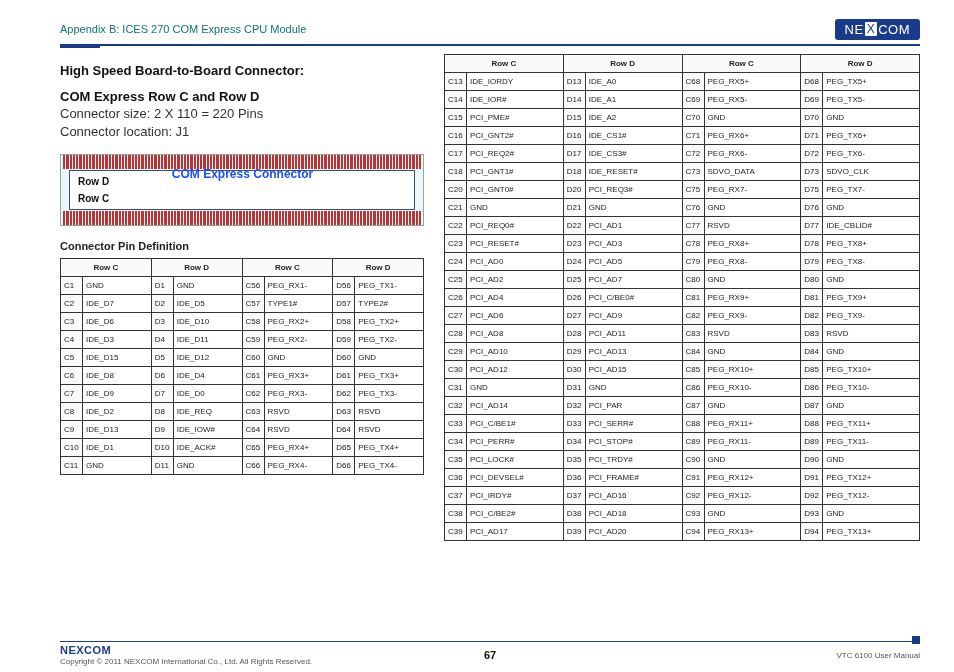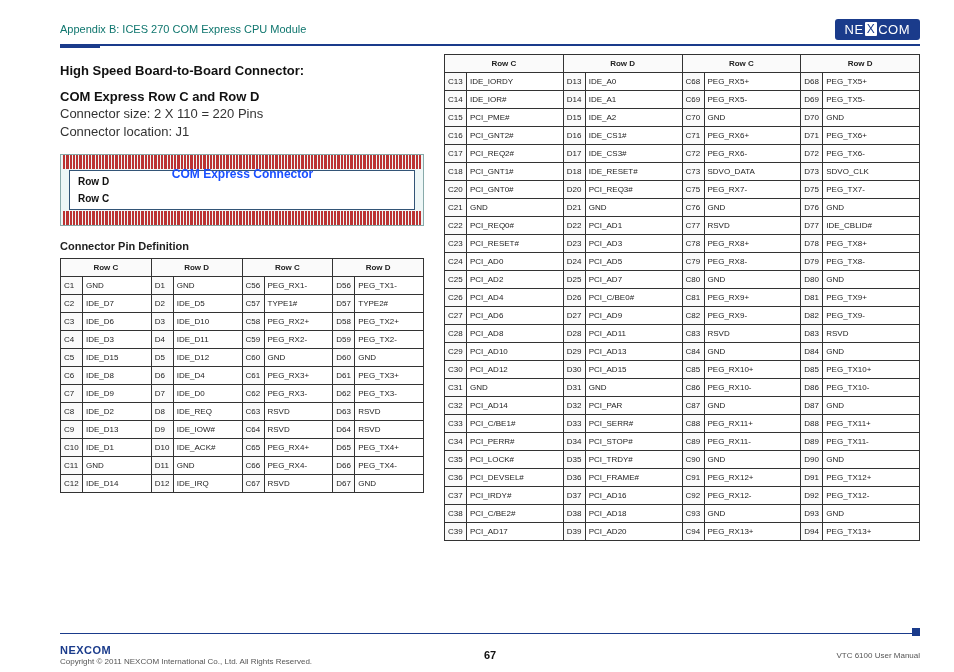--- a/index.html
+++ b/index.html
@@ -50,21 +50,21 @@
   }
   th, td {
     border:1px solid #333; padding:2px 3px; text-align:left;
     overflow:hidden; white-space:nowrap;
     height:13px;
   }
   thead th { font-weight:bold; text-align:center; }
   .pin-col { width:22px; background:#fafafa;}
   .footer {
     position:absolute; left:60px; right:34px; bottom:6px;
-    border-top:1px solid #1a3b8b; padding-top:10px;
+    border-top:1px solid #1a3b8b; padding-top:2px;
     display:flex; justify-content:space-between; align-items:center;
     font-size:8px; color:#555;
   }
   .footer .pg { position:absolute; left:50%; transform:translateX(-50%);
     font-weight:bold; font-size:11px; color:#111;}
   .footer .blue-dot { position:absolute; right:0; top:-6px; width:8px; height:8px; background:#1a3b8b;}
   .footer-logo {
     display:inline-block; font-weight:bold; color:#1a3b8b; font-size:11px;
     letter-spacing:0.5px; margin-bottom:1px;
   }
@@ -450,30 +450,20 @@
             </tr>
             <tr>
               <td class="pin-col">C11</td>
               <td>GND</td>
               <td class="pin-col">D11</td>
               <td>GND</td>
               <td class="pin-col">C66</td>
               <td>PEG_RX4-</td>
               <td class="pin-col">D66</td>
               <td>PEG_TX4-</td>
-            </tr>
-            <tr>
-              <td class="pin-col">C12</td>
-              <td>IDE_D14</td>
-              <td class="pin-col">D12</td>
-              <td>IDE_IRQ</td>
-              <td class="pin-col">C67</td>
-              <td>RSVD</td>
-              <td class="pin-col">D67</td>
-              <td>GND</td>
             </tr>
           </tbody>
       </table>
 
     </div>
 
     <div class="col-right">
       <table>
         <colgroup>
           <col class="pin-col">

